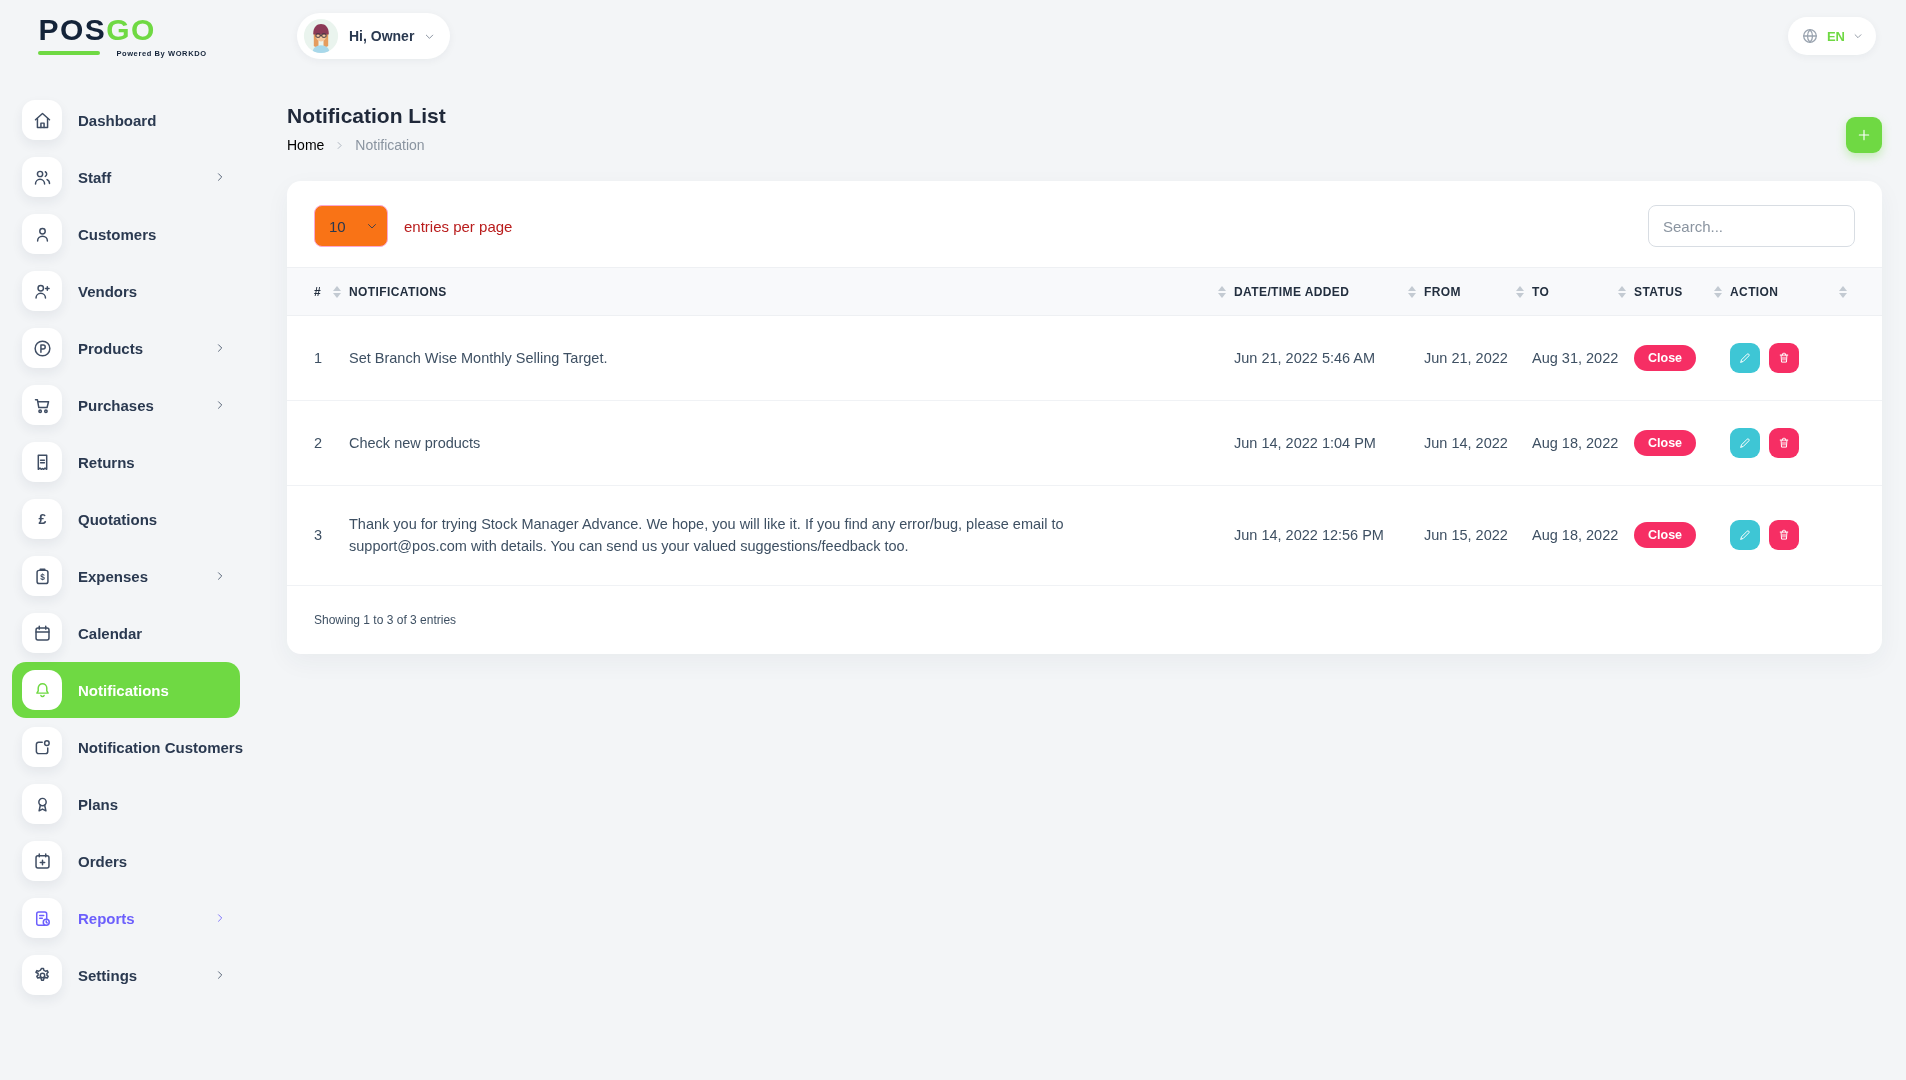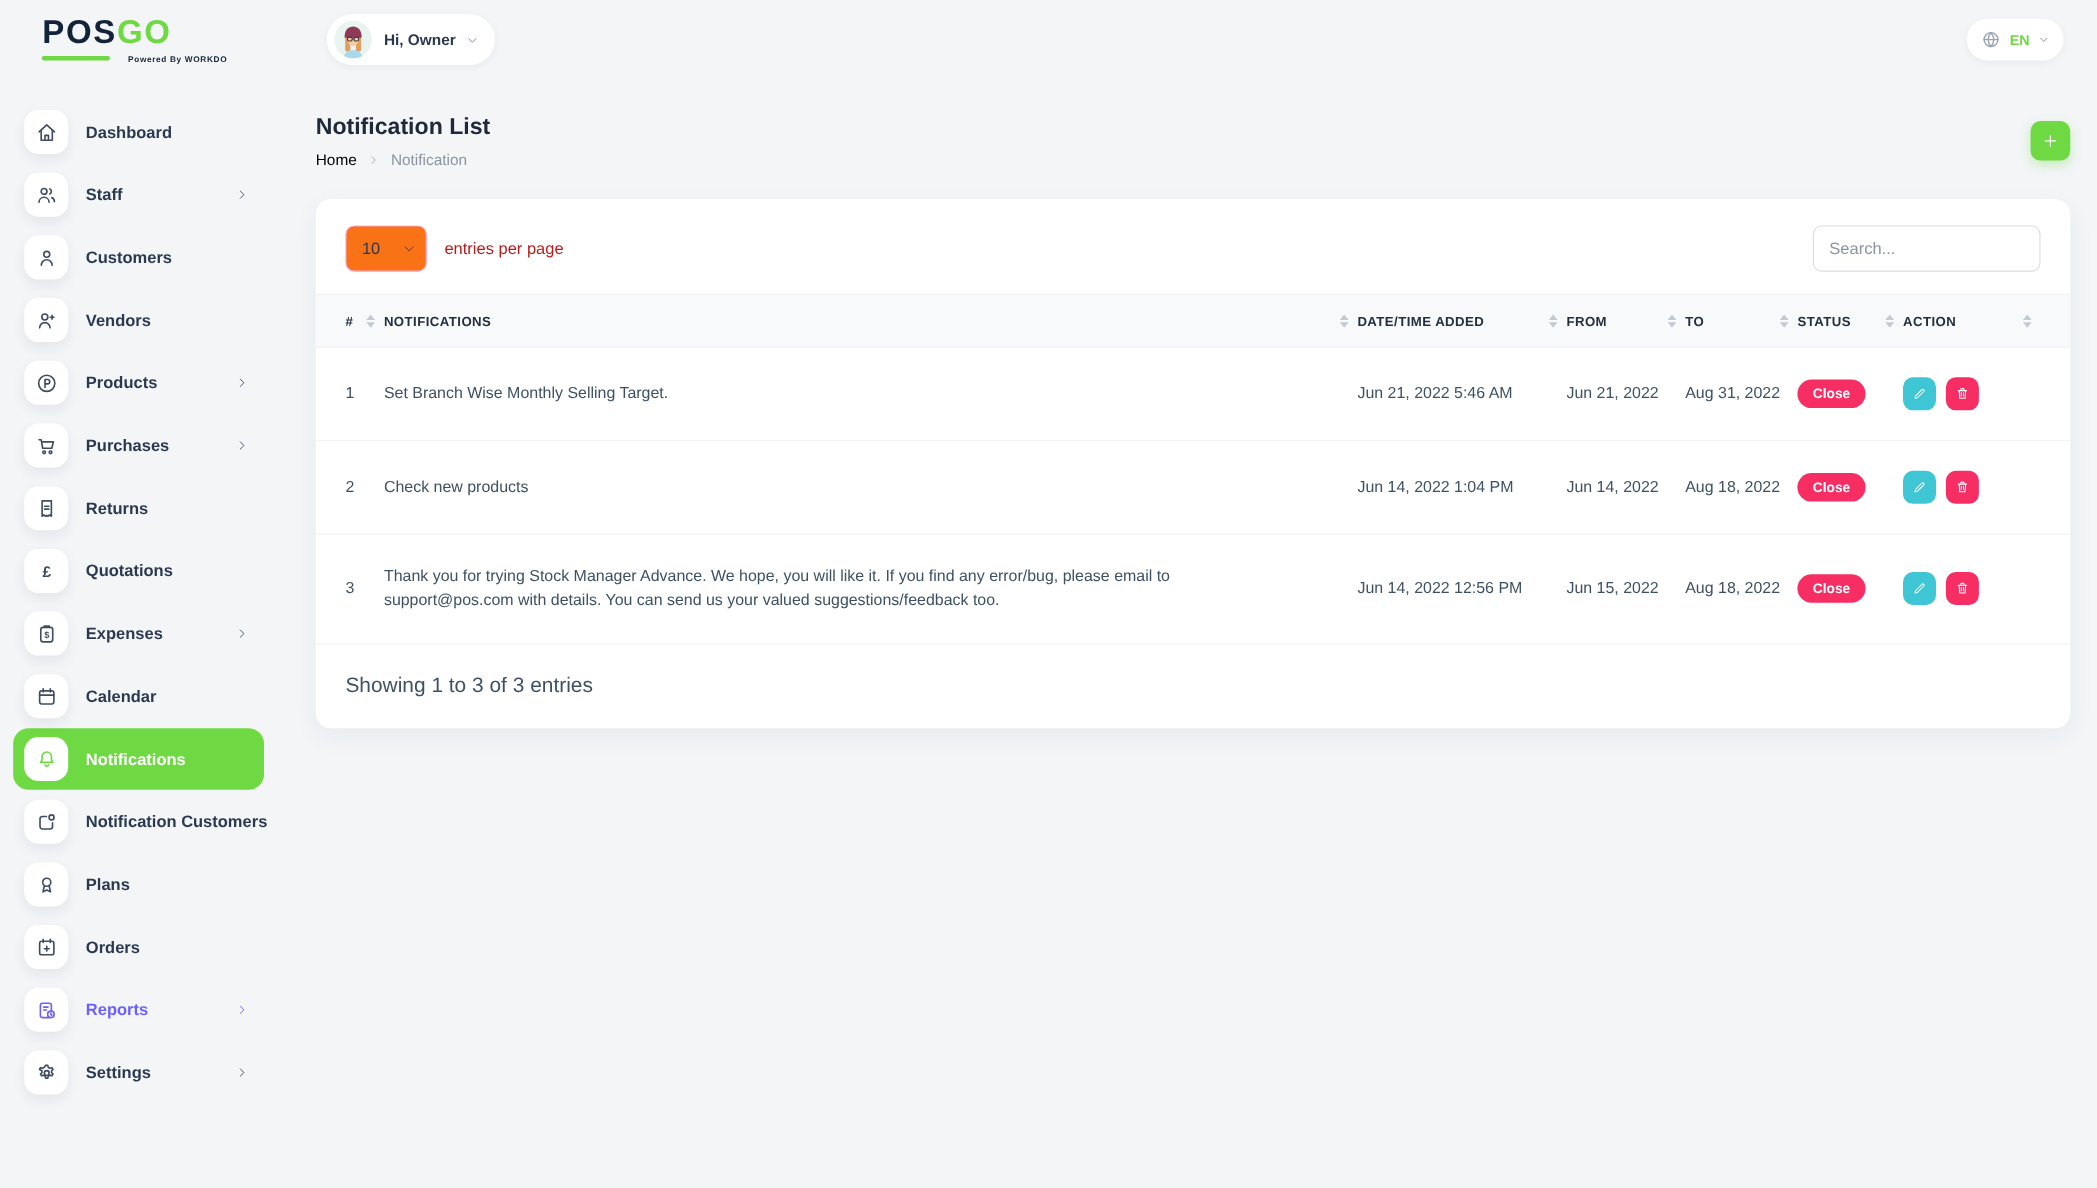--- a/index.html
+++ b/index.html
@@ -46,21 +46,21 @@
   .side-chevron { margin-left:auto; color:#3f4d63; display:flex; }
   .side-item.active { background:#6fd943; }
   .side-item.active .side-label { color:#fff; }
   .side-item.active .tile { color:#6fd943; box-shadow:none; }
   .side-item.highlight .side-label,
   .side-item.highlight .tile,
   .side-item.highlight .side-chevron { color:#6c5ffc; }
 
   
   .main { flex:1; padding:0 24px 0 42px; min-width:0; }
-  .page-head { margin-top:32px; display:flex; align-items:flex-start;gap:32px; }
+  .page-head { margin-top:32px; display:flex; align-items:flex-end;gap:32px; }
   .page-title { font-size:21px; font-weight:700; color:#20293a; }
   .breadcrumb { margin-top:9px; display:flex; align-items:center; gap:10px; font-size:14px; }
   .bc-home { color:#000000; text-decoration:none; cursor:pointer; }
   .bc-sep { color:#9aa4b0; display:flex; }
   .bc-cur { color:#8a94a0; }
   .add-btn { margin-left:auto; margin-top:6px; width:36px; height:36px; border:none; border-radius:9px;
     background:#6fd943; color:#fff; display:flex; align-items:center; justify-content:center;
     cursor:pointer; box-shadow:0 4px 10px rgba(111,217,67,.35); }
 
   .card { margin-top:28px; background:#fff; border-radius:14px;
@@ -93,21 +93,21 @@
   td.c-num { padding-left:27px; }
   td.c-msg { padding-right:90px; line-height:1.55; max-width:840px; }
   .status-badge { display:inline-block; background:#f62e64; color:#fff; border-radius:15px;
     padding:6px 14px; font-size:12.5px; font-weight:600; cursor:pointer; }
   .act-wrap { display:flex; gap:9px; }
   .act-btn { width:30px; height:30px; border:none; border-radius:9px; display:flex;
     align-items:center; justify-content:center; color:#fff; cursor:pointer; }
   .act-edit { background:#3ec6d5; }
   .act-del { background:#f62e64; }
 
-  .table-summary { padding:27px; font-size:19px; color:#3e5063; }
+  .table-summary { padding:27px; font-size:12px; color:#3e5063; }
 </style>
 </head>
 <body>
 
 <div class="topbar">
   <div class="logo-wrap">
     <div>
       <div class="logo-text"><span class="logo-pos">POS</span><span class="logo-go">GO</span></div>
       <div class="logo-sub">
         <span class="logo-line"></span>

